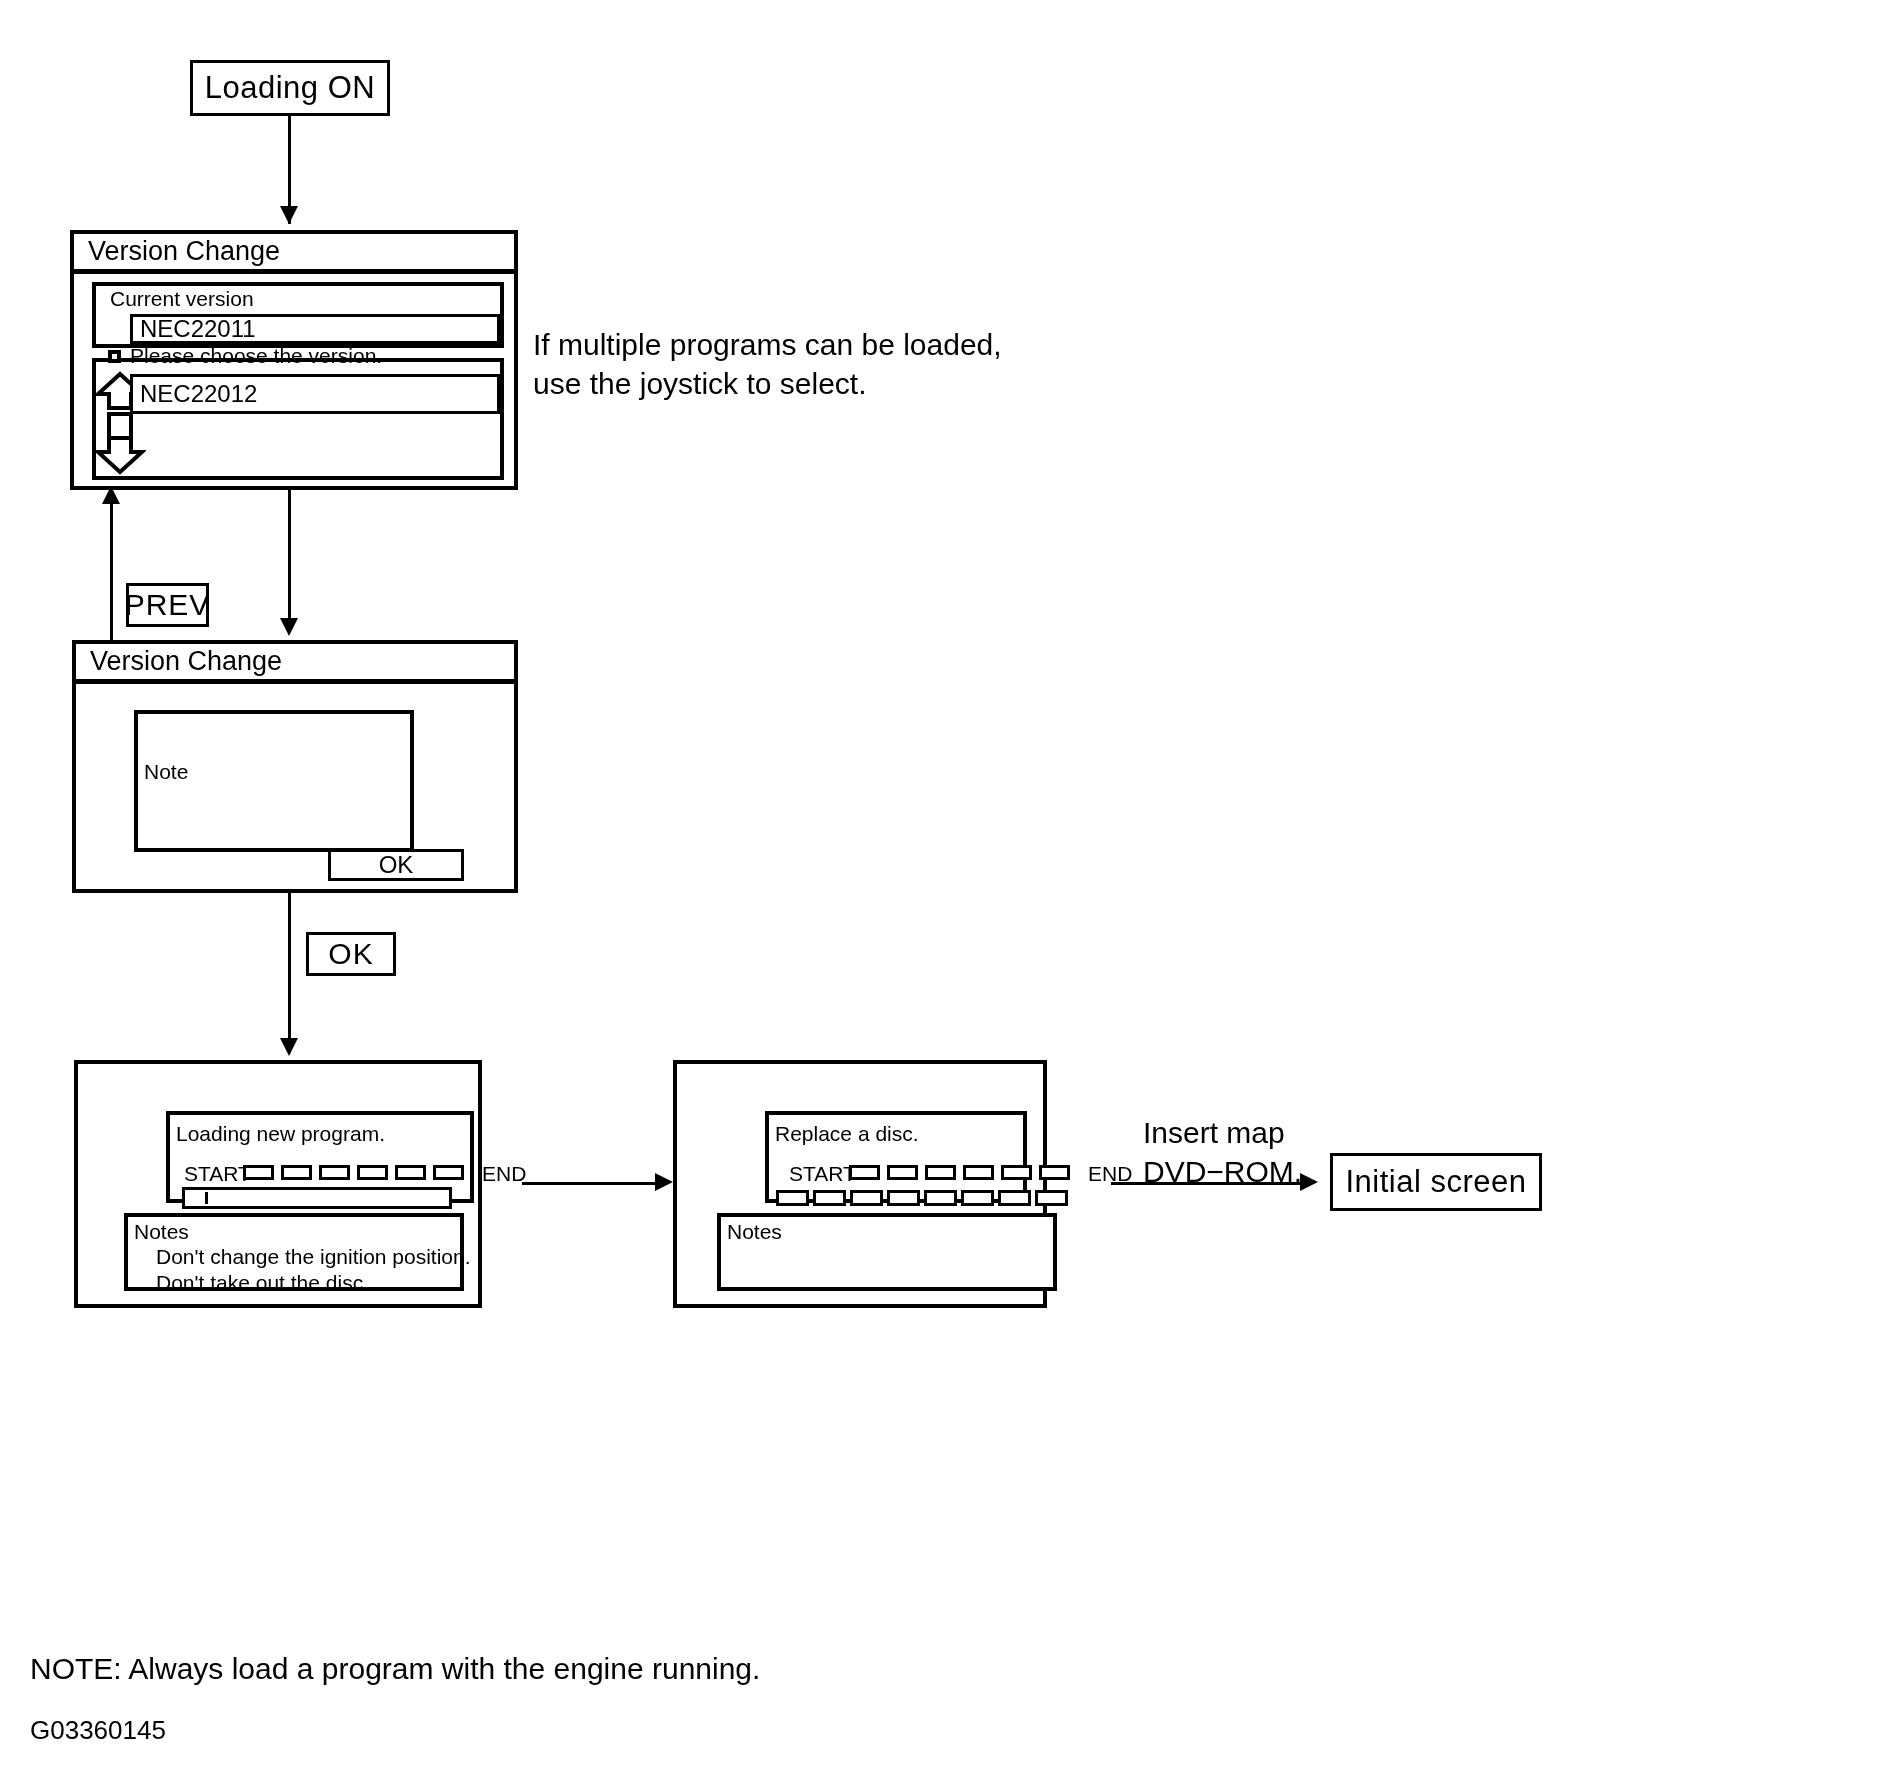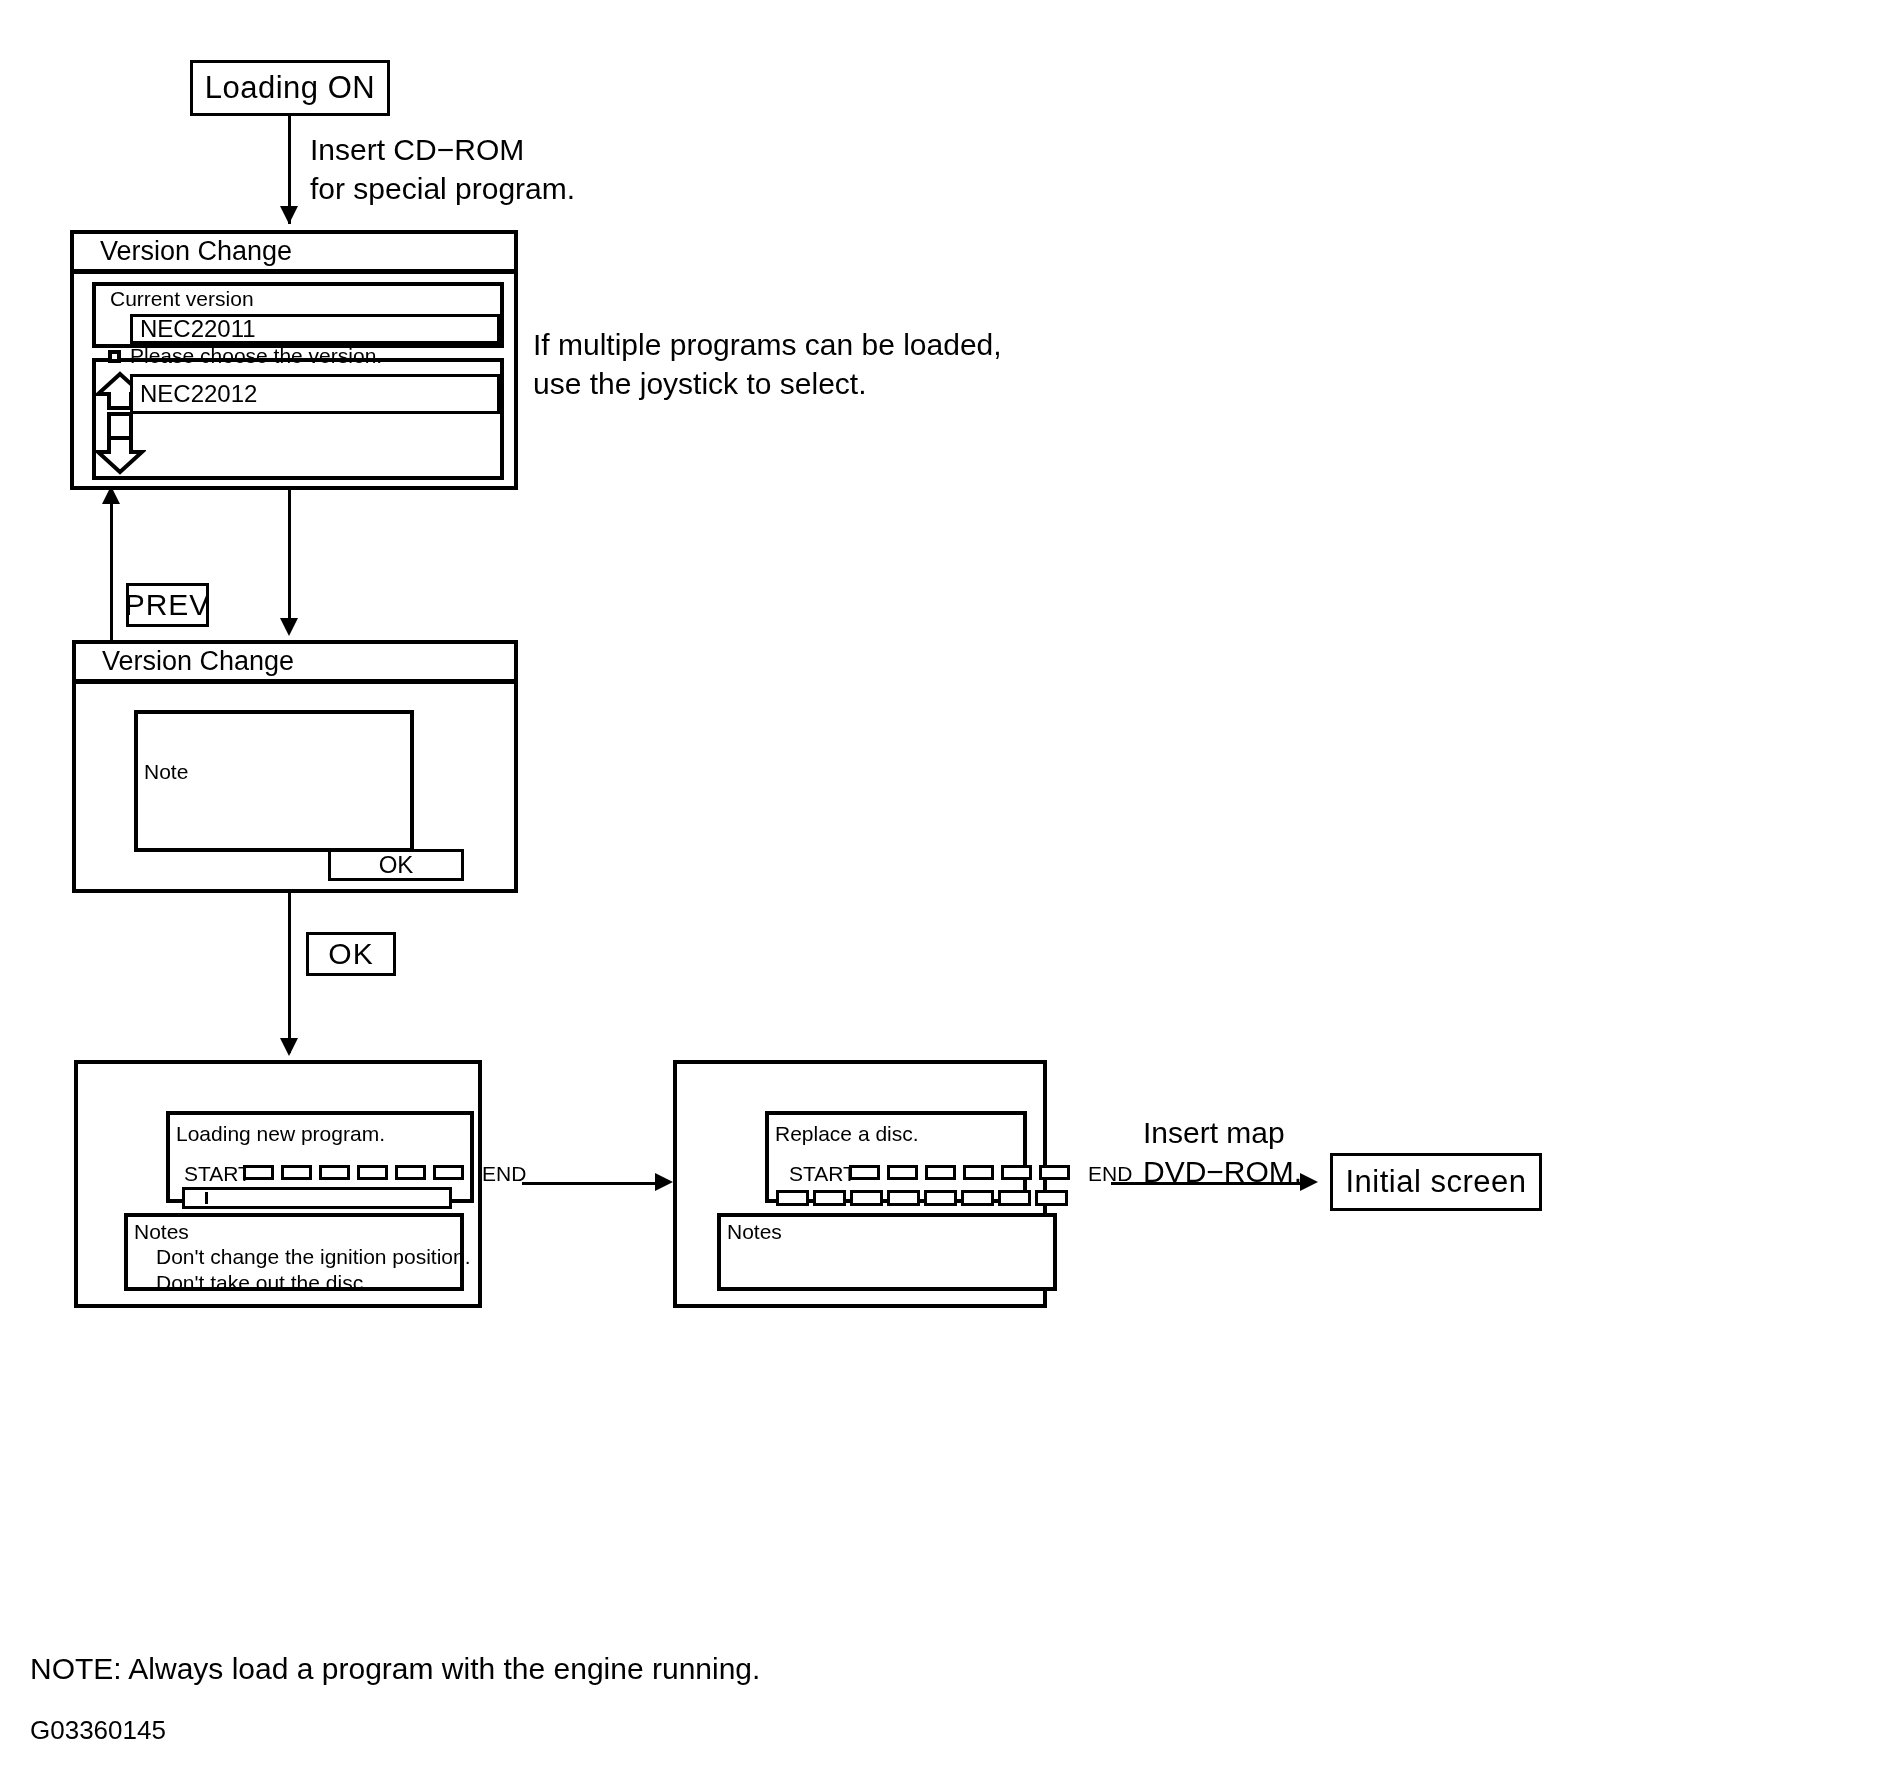--- a/index.html
+++ b/index.html
@@ -82,21 +82,21 @@
     border: 4px solid #000;
     background: #fff;
   }
   .screen-title {
     position: absolute;
     left: 0; right: 0; top: 0;
     height: 40px;
     border-bottom: 5px solid #000;
     display: flex;
     align-items: center;
-    padding-left: 26px;
+    padding-left: 14px;
     font-size: 27px;
     color: #000;
   }
   .inner-panel {
     position: absolute;
     border: 4px solid #000;
     background: #fff;
   }
   .field-box {
     position: absolute;
@@ -182,22 +182,20 @@
 
 <div id="page">
 
   <div class="label-box" style="left:190px; top:60px; width:200px; height:56px;">
     <span>Loading ON</span>
   </div>
 
   <div class="vline" style="left:288px; top:116px; height:108px;"></div>
   <div class="arrow-down" style="left:280px; top:206px;"></div>
 
-  <div class="annot" style="left:310px; top:130px;">Insert CD−ROM
-for special program.</div>
 
   <div class="screen" style="left:70px; top:230px; width:448px; height:260px;">
 
     <div class="screen-title">Version Change</div>
 
     <div class="inner-panel" style="left:18px; top:48px; width:412px; height:66px;"></div>
     <div class="small-label" style="left:36px; top:52px;">Current version</div>
     <div class="field-box" style="left:56px; top:80px; width:370px; height:30px;">NEC22011</div>
 
     <div class="inner-panel" style="left:18px; top:124px; width:412px; height:122px;"></div>

